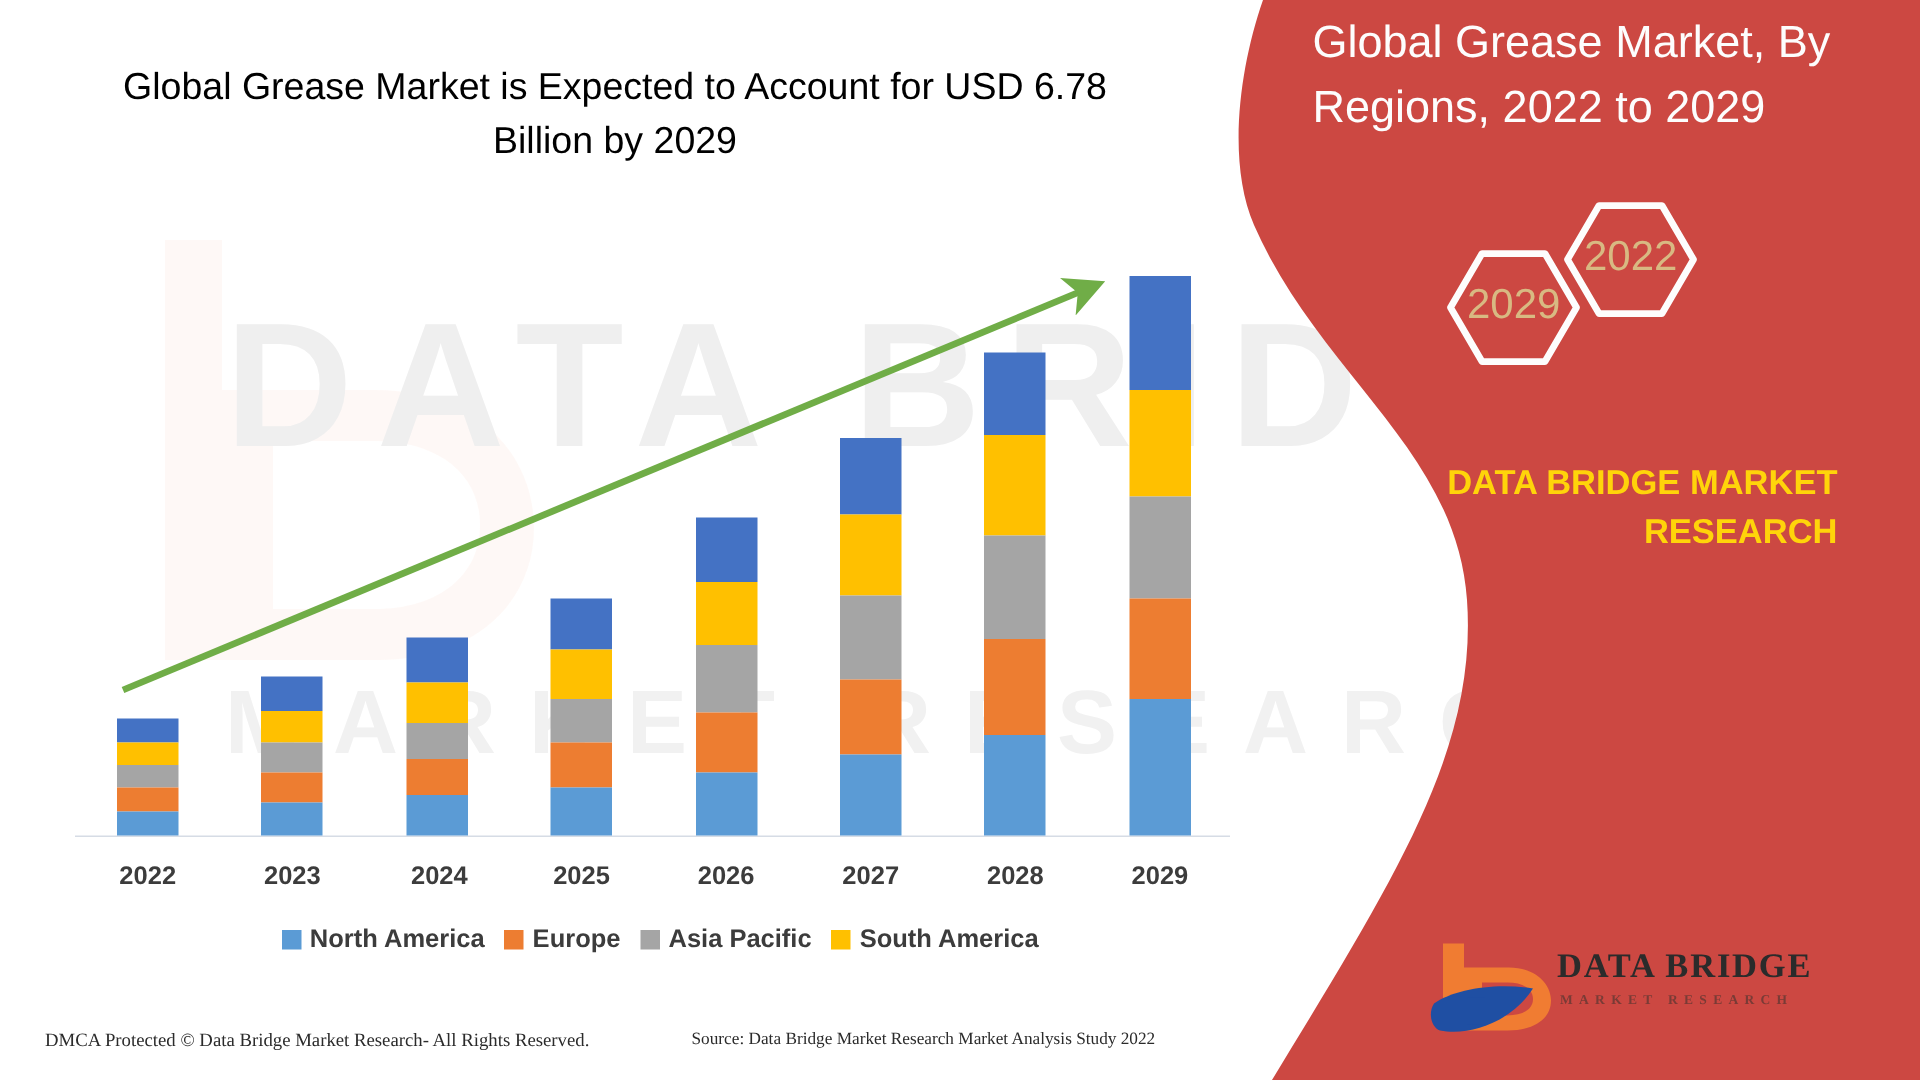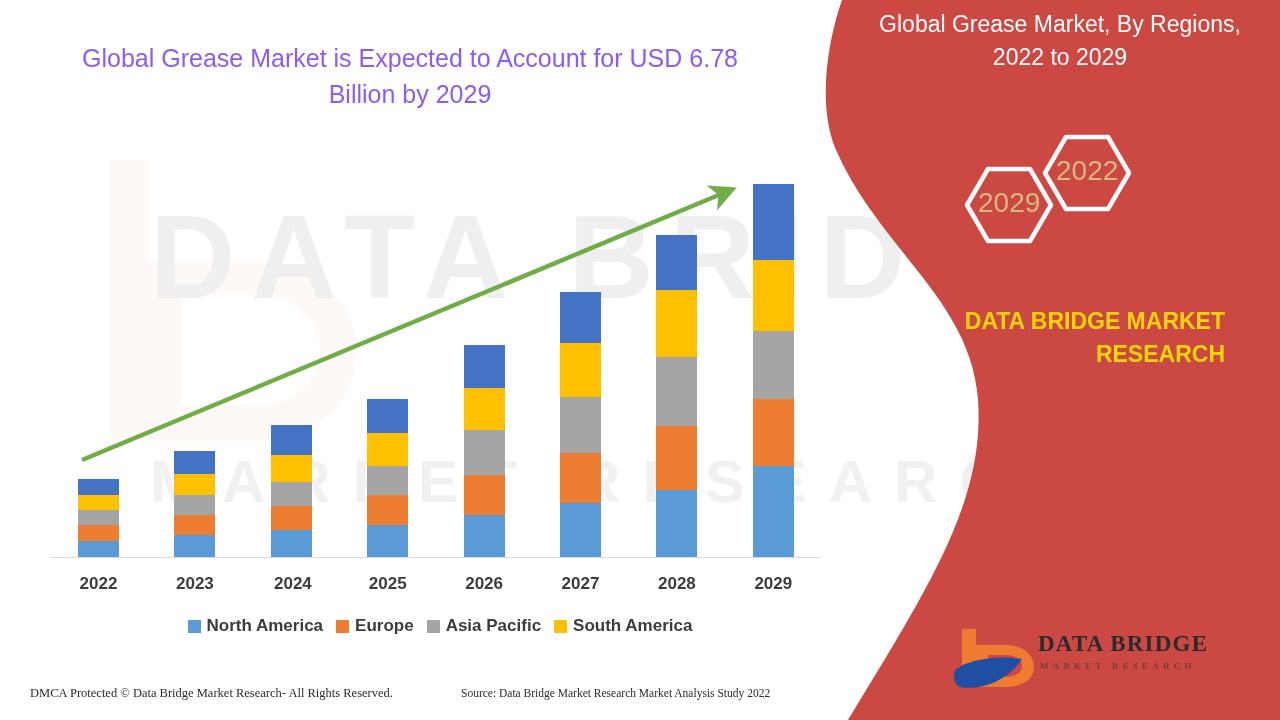--- a/index.html
+++ b/index.html
@@ -24,21 +24,21 @@
   }
   .wm-text2{
     position:absolute;left:150px;top:452px;width:760px;
     font-size:60px;letter-spacing:22px;font-weight:700;
     color:#f1f1f1;line-height:1;white-space:nowrap;
   }
 
   
   .title{
     position:absolute;left:60px;top:40px;width:700px;
-    text-align:center;color:#8b5cf6;font-size:25px;line-height:1.45;
+    text-align:center;color:#000000;font-size:25px;line-height:1.45;
     font-weight:400;
   }
 
   
   #chart{position:absolute;left:0;top:0;width:860px;height:600px;}
   .axis-line{
     position:absolute;left:50px;top:557px;width:770px;height:1px;background:#d6dce5;
   }
   .bars{position:absolute;left:0;top:0;width:860px;height:600px;}
   .bar-group{position:absolute;bottom:0;width:41px;}
@@ -65,22 +65,22 @@
   }
   .footer-mid{
     position:absolute;left:461px;top:687px;font-size:11.5px;color:#2b2b2b;
     font-family:"Liberation Serif", serif;
   }
 
   
   .panel{position:absolute;right:0;top:0;width:470px;height:720px;}
   .panel svg{position:absolute;inset:0;}
   .panel-title{
-    position:absolute;right:35px;top:8px;width:370px;text-align:center;
-    color:#fdfdfd;font-size:23px;line-height:1.42;font-weight:400;
+    position:absolute;right:35px;top:8px;width:370px;text-align:left;
+    color:#fdfdfd;font-size:30px;line-height:1.42;font-weight:400;
   }
   .hexwrap{position:absolute;left:150px;top:115px;width:200px;height:160px;}
   .hex-label{
     position:absolute;font-size:28px;color:#d8b982;font-weight:400;
   }
   .brand{
     position:absolute;left:115px;top:305px;width:300px;text-align:right;
     color:#ffd40a;font-size:23px;line-height:1.42;font-weight:700;
   }
   .logo{position:absolute;left:140px;top:625px;width:260px;height:70px;}

